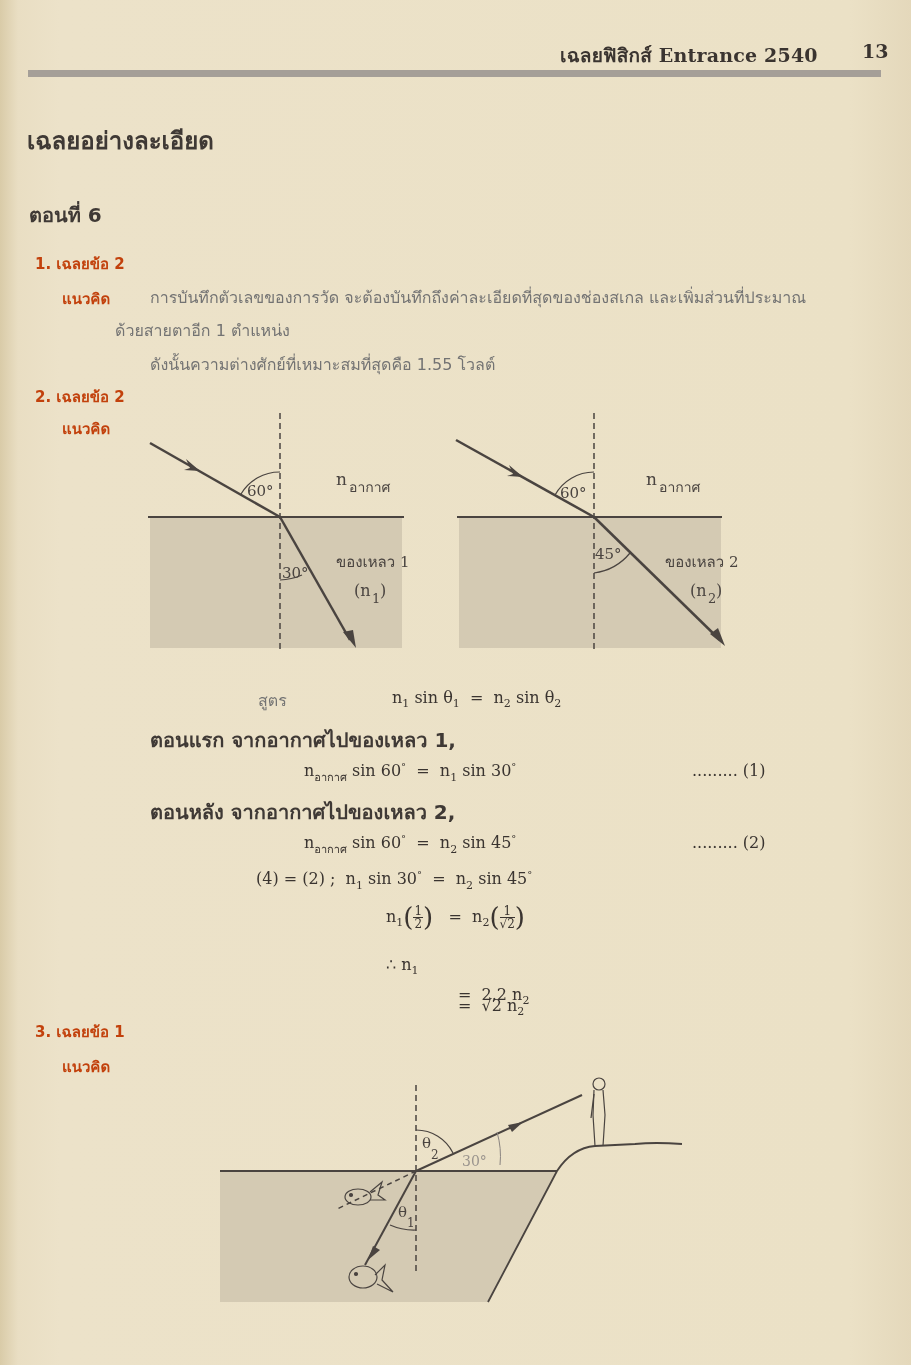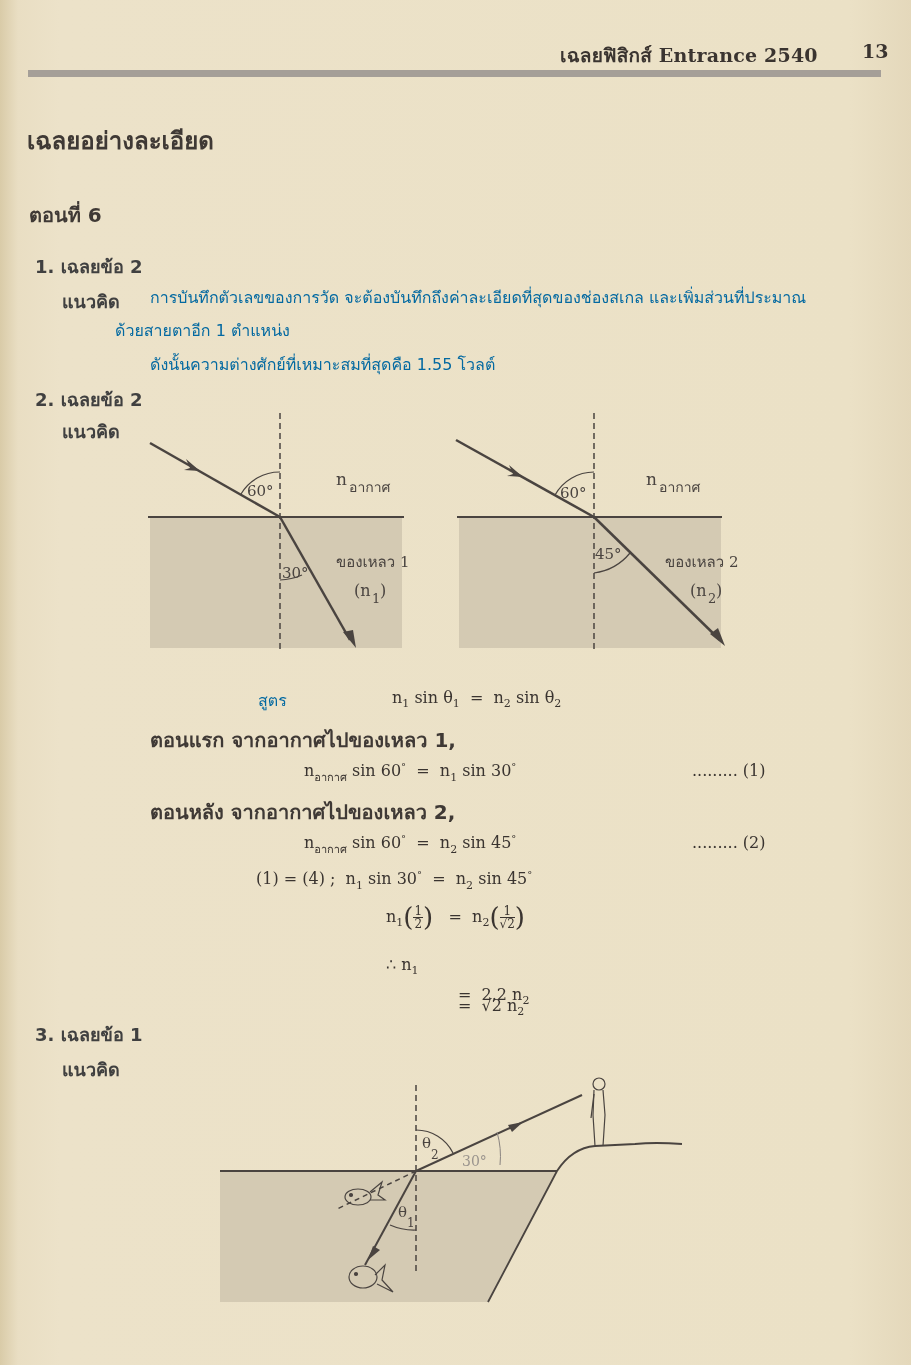--- a/index.html
+++ b/index.html
@@ -10,22 +10,22 @@
     font-family: "DejaVu Serif", "Liberation Serif", serif;
     color: #3c3530;
     position: relative;
   }
   .abs { position: absolute; }
   .header-title { left: 560px; top: 40px; font-size: 19px; font-weight: bold; color: #3a3430; letter-spacing: 0.2px; }
   .header-num { left: 862px; top: 40px; font-size: 19px; font-weight: bold; color: #3a3430; }
   .header-rule { left: 28px; top: 70px; width: 853px; height: 7px; background: #a59f98; }
   .page-title { left: 27px; top: 121px; font-family: "DejaVu Sans", sans-serif; font-weight: bold; font-size: 24px; color: #3f3935; }
   .part-title { left: 29px; top: 199px; font-family: "DejaVu Sans", sans-serif; font-weight: bold; font-size: 20px; color: #3f3935; }
-  .q-label { font-family: "DejaVu Sans", sans-serif; font-weight: bold; font-size: 18px; color: #404040; }
-  .body-text { font-family: "DejaVu Sans", sans-serif; font-size: 16px; color: #0369a1; }
+  .q-label { font-family: "DejaVu Sans", sans-serif; font-weight: bold; font-size: 15px; color: #c2410c; }
+  .body-text { font-family: "DejaVu Sans", sans-serif; font-size: 16px; color: #737373; }
   .math { font-family: "DejaVu Serif", serif; font-size: 16px; color: #3a3430; white-space: nowrap; }
   .math sub { font-size: 11px; }
   .math sup { font-size: 10px; }
   .bold-th { font-family: "DejaVu Sans", sans-serif; font-weight: bold; font-size: 20px; color: #3f3935; }
   svg text { font-family: "DejaVu Serif", serif; }
   .frac { display: inline-block; vertical-align: middle; text-align: center; font-size: 12px; line-height: 12px; }
   .frac .num { display: block; border-bottom: 1px solid #3a3430; padding: 0 1px; }
   .frac .den { display: block; }
   .paren { font-size: 26px; vertical-align: middle; font-weight: 200; }
 </style>
@@ -111,21 +111,21 @@
 <div class="abs math" style="left:304px; top:833px;">
   <span>n</span><sub style="font-family:'DejaVu Sans',sans-serif;">อากาศ</sub>
   <span>sin 60</span><sup>°</sup>
   &nbsp;<span>=</span>&nbsp;
   <span>n</span><sub>2</sub>
   <span>sin 45</span><sup>°</sup>
 </div>
 <div class="abs math" style="left:692px; top:833px;">......... (2)</div>
 
 <div class="abs math" style="left:256px; top:869px;">
-  <span>(1) = (4) ;</span>&nbsp;
+  <span>(4) = (2) ;</span>&nbsp;
   <span>n</span><sub>1</sub>
   <span>sin 30</span><sup>°</sup>
   &nbsp;<span>=</span>&nbsp;
   <span>n</span><sub>2</sub>
   <span>sin 45</span><sup>°</sup>
 </div>
 
 <div class="abs math" style="left:386px; top:902px;">
   <span>n</span><sub>1</sub><span class="paren">(</span><span class="frac"><span class="num">1</span><span class="den">2</span></span><span class="paren">)</span>
   &nbsp;&nbsp;<span>=</span>&nbsp;

